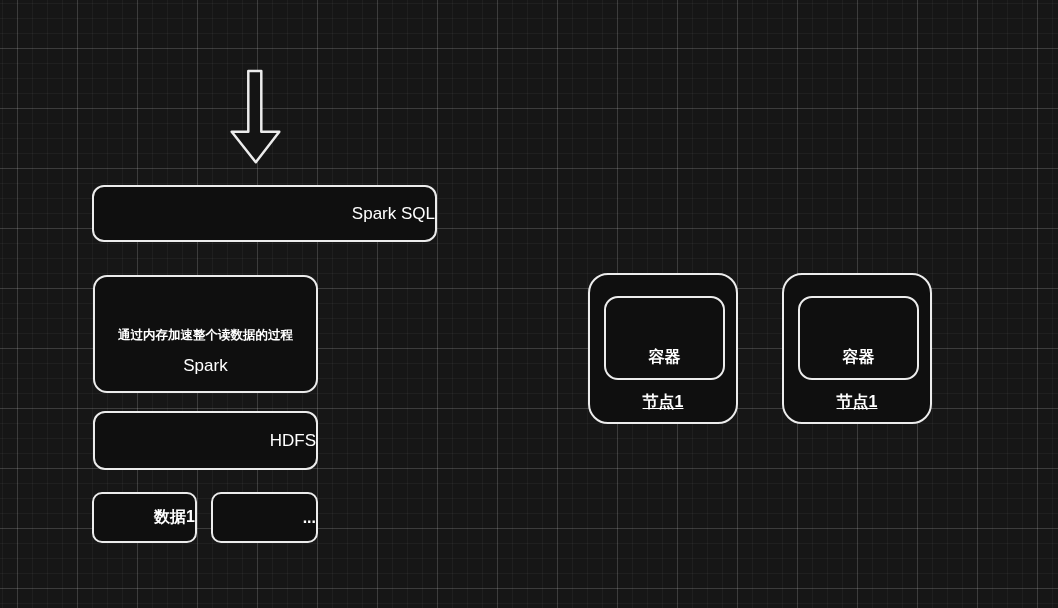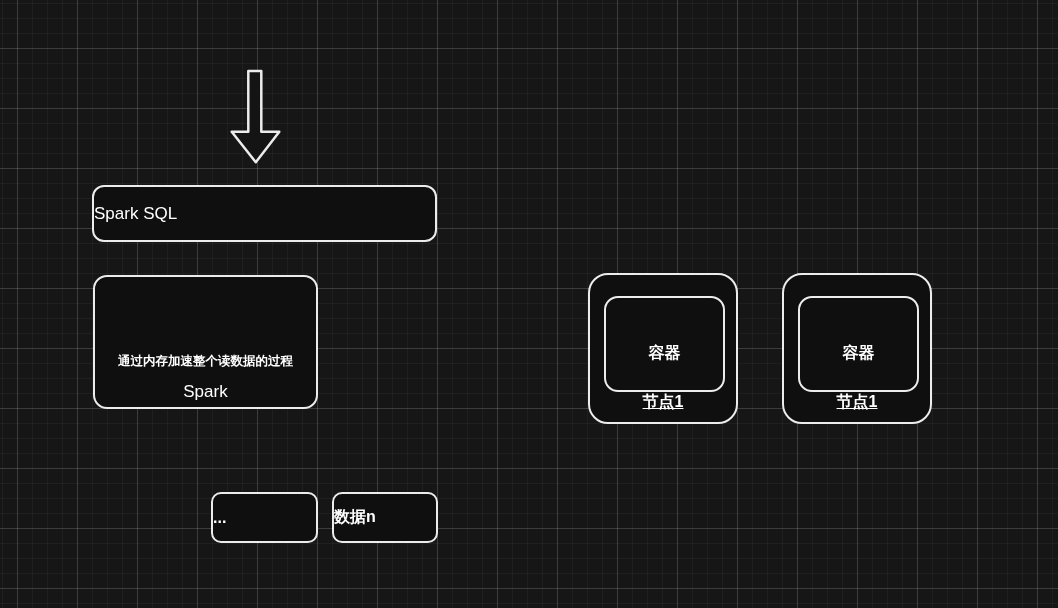--- a/index.html
+++ b/index.html
@@ -23,57 +23,57 @@
     font-family: "Liberation Sans", "DejaVu Sans", sans-serif;
     color: #ffffff;
   }
   .shape {
     position: absolute;
     box-sizing: border-box;
     background: #0f0f0f;
     border: 2px solid #ececec;
     display: flex;
     align-items: center;
-    justify-content: flex-start;
+    justify-content: flex-end;
     color: #ffffff;
   }
   .title {
     position: absolute;
     left: 190px;
     top: 8px;
     width: 132px;
     height: 38px;
     line-height: 38px;
     text-align: center;
     font-size: 30px;
     font-weight: 700;
     letter-spacing: 0.5px;
   }
   .arrow-svg {
     position: absolute;
     left: 225px;
     top: 68px;
   }
   .box-spark-sql { left: 92px;  top: 185px; width: 345px; height: 57px;  border-radius: 12px; font-size: 17px; }
-  .box-spark    { left: 93px;  top: 275px; width: 225px; height: 134px; border-radius: 14px;
-                  flex-direction: column; justify-content: flex-end; padding-bottom: 5px; gap: 14px; }
+  .box-spark    { left: 93px;  top: 275px; width: 225px; height: 118px; border-radius: 14px;
+                  flex-direction: column; justify-content: flex-end; padding-bottom: 15px; gap: 14px; }
   .spark-note   { font-size: 12.5px; font-weight: 700; line-height: 14px; text-align: center; }
   .spark-label  { font-size: 17px; line-height: 20px; text-align: right; }
   .box-yarn     { left: 332px; top: 261px; width: 105px; height: 207px; border-radius: 16px; font-size: 17px; }
   .box-hdfs     { left: 93px;  top: 411px; width: 225px; height: 59px;  border-radius: 12px; font-size: 17px; }
   .box-data     { top: 492px; height: 51px; border-radius: 10px; font-size: 16px; font-weight: 700; }
   .box-data1    { left: 92px;  width: 105px; }
   .box-dots     { left: 211px; width: 107px; }
   .box-datan    { left: 332px; width: 106px; }
   .node-outer   { top: 273px; width: 150px; height: 151px; border-radius: 20px; display: block; }
   .node1        { left: 588px; }
   .node2        { left: 782px; }
-  .node-inner   { position: absolute; left: 14px; top: 21px; width: 121px; height: 96px;
+  .node-inner   { position: absolute; left: 14px; top: 21px; width: 121px; height: 84px;
                   border-radius: 14px; flex-direction: column; justify-content: flex-end;
-                  padding-bottom: 26px; font-size: 16px; font-weight: 700; background: #0f0f0f; font-family: Liberation Mono, monospace; }
+                  padding-bottom: 10px; font-size: 16px; font-weight: 700; background: #0f0f0f; font-family: Liberation Mono, monospace; }
   .node-label   { position: absolute; left: 0; right: 0; top: 118px; height: 18px;
                   line-height: 18px; text-align: center; font-size: 16px; font-weight: 700; text-decoration: underline; }
 </style>
 </head>
 <body>
 
 <div class="canvas">
 
 
   <svg class="arrow-svg" width="62" height="100" viewBox="0 0 62 100">
@@ -83,29 +83,32 @@
   <div class="shape box-spark-sql">
     <span>Spark SQL</span>
   </div>
 
   <div class="shape box-spark">
     <span class="spark-note">通过内存加速整个读数据的过程</span>
     <span class="spark-label">Spark</span>
   </div>
 
 
+  <div class="shape box-hdfs">
+    <span>HDFS</span>
+  </div>
 
+  <div class="shape box-data box-data1">
+    <span>数据1</span>
+  </div>
 
   <div class="shape box-data box-dots">
     <span>...</span>
   </div>
 
-  <div class="shape box-data box-datan">
-    <span>数据n</span>
-  </div>
 
   <div class="shape node-outer node1">
     <div class="shape node-inner">
       <span>容器</span>
     </div>
     <div class="node-label">节点1</div>
   </div>
 
   <div class="shape node-outer node2">
     <div class="shape node-inner">

